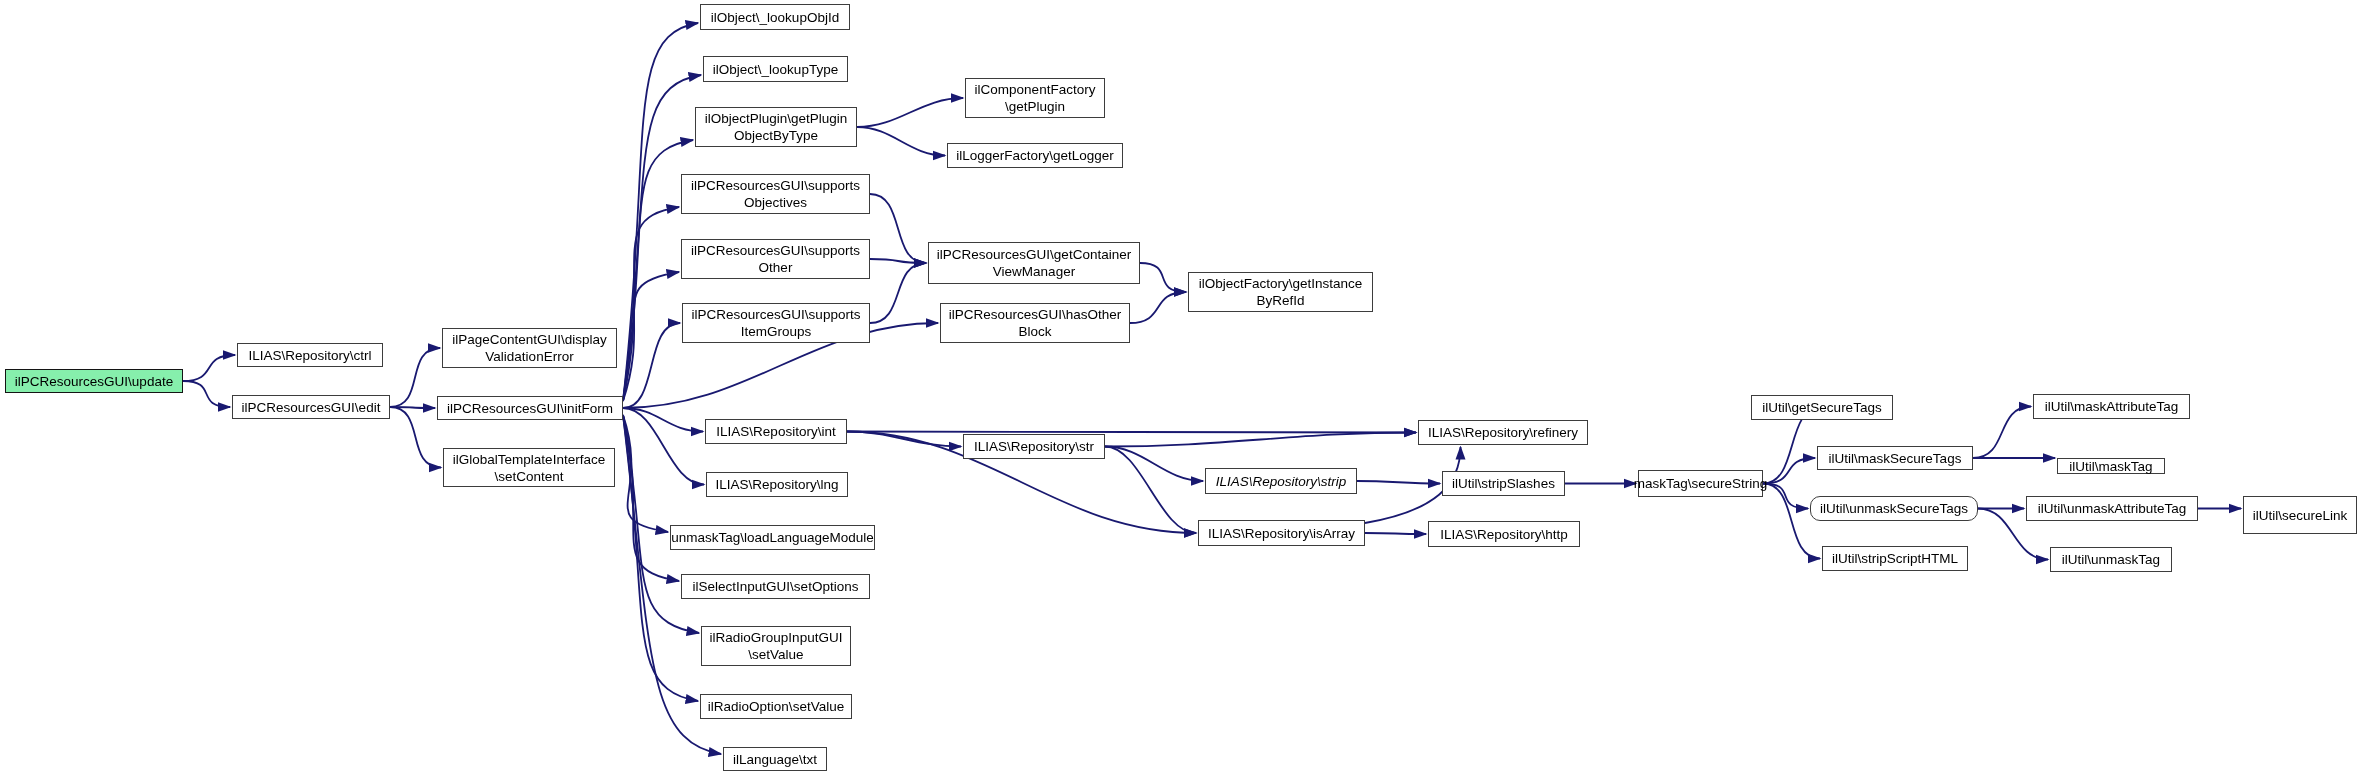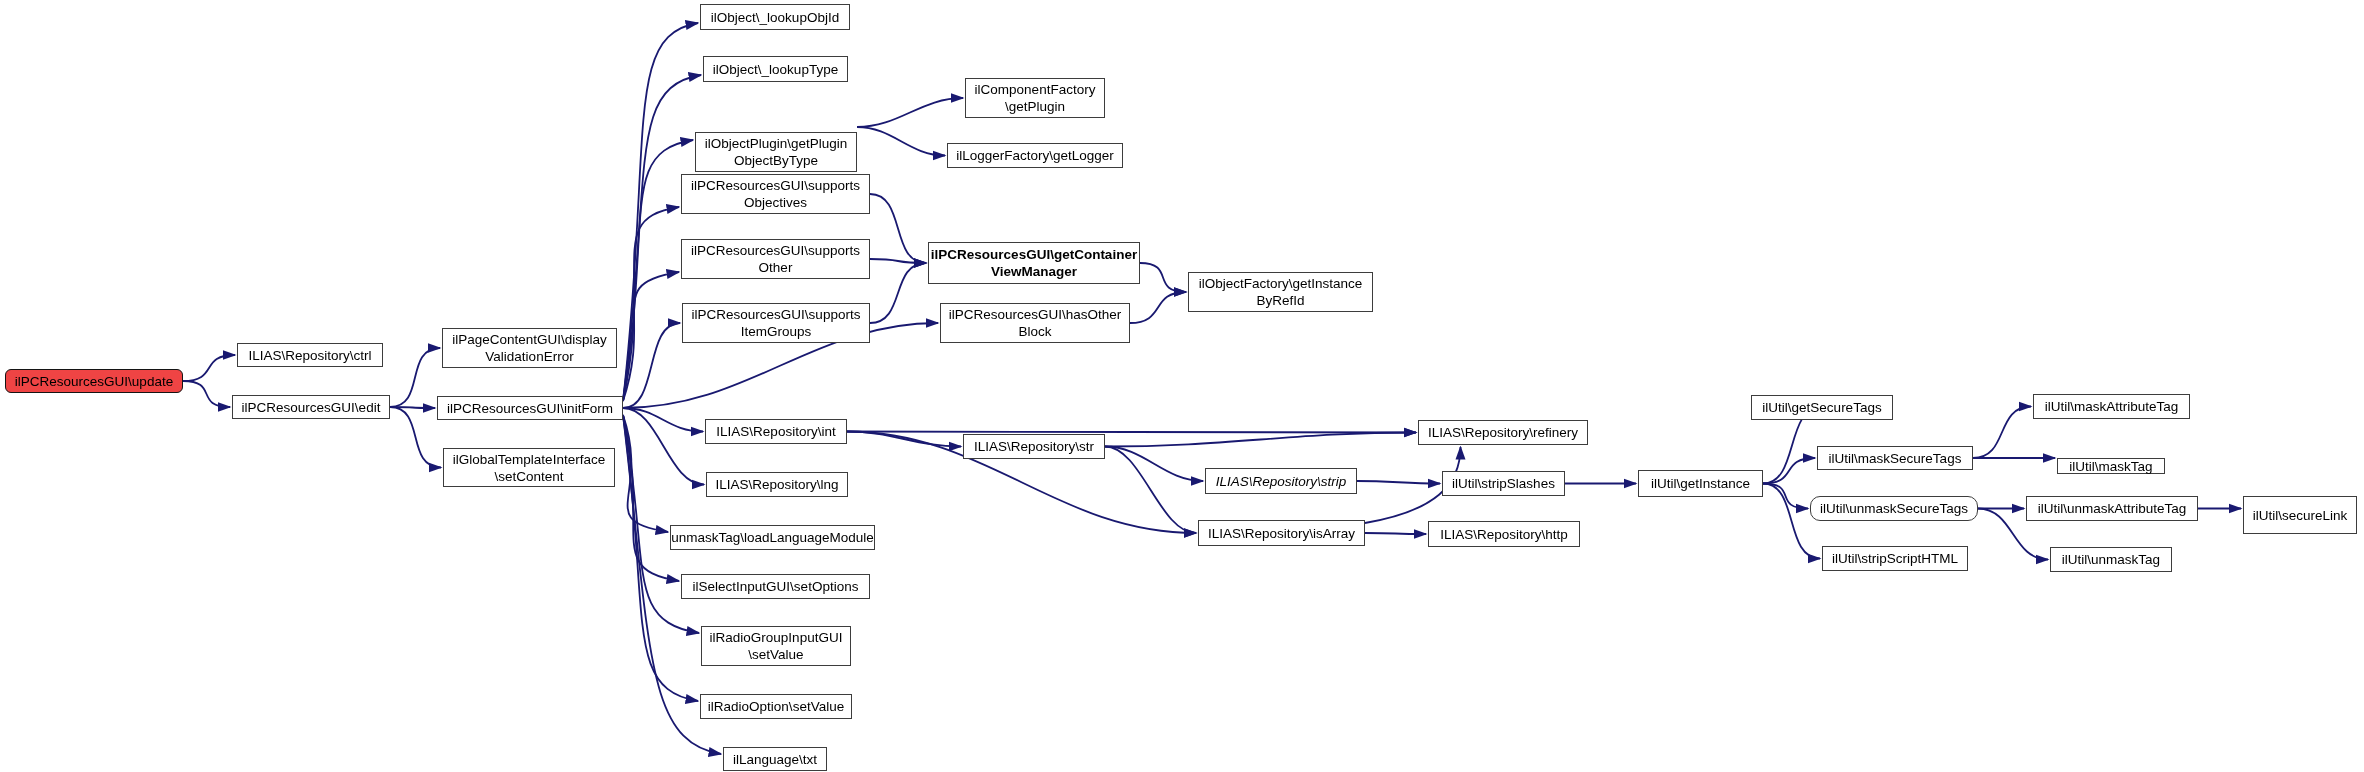--- a/index.html
+++ b/index.html
@@ -32,23 +32,22 @@
     flex-direction: column;
     align-items: center;
     justify-content: center;
     text-align: center;
     font-size: 13.5px;
     line-height: 17px;
     white-space: nowrap;
     cursor: pointer;
   }
   .node.root {
-    background: #ef4444;
+    background: #86efac;
     border-color: #141414;
-    border-radius: 6px;
   }
   .node .lbl {
     pointer-events: none;
   }
 </style>
 </head>
 <body>
 
 <div id="stage">
   <svg id="edge-layer" width="2364" height="772" viewBox="0 0 2364 772">
@@ -125,21 +124,21 @@
       <div class="node" style="left: 443px; top: 448px; width: 172px; height: 39px;">
         <div class="lbl">ilGlobalTemplateInterface</div>
         <div class="lbl">\setContent</div>
       </div>
       <div class="node" style="left: 700px; top: 4px; width: 150px; height: 26px;">
         <div class="lbl">ilObject\_lookupObjId</div>
       </div>
       <div class="node" style="left: 703px; top: 56px; width: 145px; height: 26px;">
         <div class="lbl">ilObject\_lookupType</div>
       </div>
-      <div class="node" style="left: 695px; top: 107px; width: 162px; height: 40px; margin-top: 25px;">
+      <div class="node" style="left: 695px; top: 107px; width: 162px; height: 40px;">
         <div class="lbl">ilObjectPlugin\getPlugin</div>
         <div class="lbl">ObjectByType</div>
       </div>
       <div class="node" style="left: 681px; top: 174px; width: 189px; height: 40px;">
         <div class="lbl">ilPCResourcesGUI\supports</div>
         <div class="lbl">Objectives</div>
       </div>
       <div class="node" style="left: 681px; top: 239px; width: 189px; height: 40px;">
         <div class="lbl">ilPCResourcesGUI\supports</div>
         <div class="lbl">Other</div>
@@ -170,21 +169,21 @@
       <div class="node" style="left: 723px; top: 747px; width: 104px; height: 24px;">
         <div class="lbl">ilLanguage\txt</div>
       </div>
       <div class="node" style="left: 965px; top: 78px; width: 140px; height: 40px;">
         <div class="lbl">ilComponentFactory</div>
         <div class="lbl">\getPlugin</div>
       </div>
       <div class="node" style="left: 947px; top: 143px; width: 176px; height: 25px;">
         <div class="lbl">ilLoggerFactory\getLogger</div>
       </div>
-      <div class="node" style="left: 928px; top: 242px; width: 212px; height: 42px; font-weight: bold;">
+      <div class="node" style="left: 928px; top: 242px; width: 212px; height: 42px;">
         <div class="lbl">ilPCResourcesGUI\getContainer</div>
         <div class="lbl">ViewManager</div>
       </div>
       <div class="node" style="left: 940px; top: 303px; width: 190px; height: 40px;">
         <div class="lbl">ilPCResourcesGUI\hasOther</div>
         <div class="lbl">Block</div>
       </div>
       <div class="node" style="left: 963px; top: 434px; width: 142px; height: 25px;">
         <div class="lbl">ILIAS\Repository\str</div>
       </div>
@@ -201,21 +200,21 @@
       <div class="node" style="left: 1418px; top: 420px; width: 170px; height: 25px;">
         <div class="lbl">ILIAS\Repository\refinery</div>
       </div>
       <div class="node" style="left: 1442px; top: 471px; width: 123px; height: 25px;">
         <div class="lbl">ilUtil\stripSlashes</div>
       </div>
       <div class="node" style="left: 1428px; top: 521px; width: 152px; height: 26px; text-align: right;">
         <div class="lbl">ILIAS\Repository\http</div>
       </div>
       <div class="node" style="left: 1638px; top: 470px; width: 125px; height: 27px;">
-        <div class="lbl">ilUtil\getInstance</div>
+        <div class="lbl">maskTag\secureString</div>
       </div>
       <div class="node" style="left: 1751px; top: 395px; width: 142px; height: 25px;">
         <div class="lbl">ilUtil\getSecureTags</div>
       </div>
       <div class="node" style="left: 1817px; top: 446px; width: 156px; height: 24px;">
         <div class="lbl">ilUtil\maskSecureTags</div>
       </div>
       <div class="node" style="left: 1810px; top: 496px; width: 168px; height: 25px; border-radius: 10px;">
         <div class="lbl">ilUtil\unmaskSecureTags</div>
       </div>

